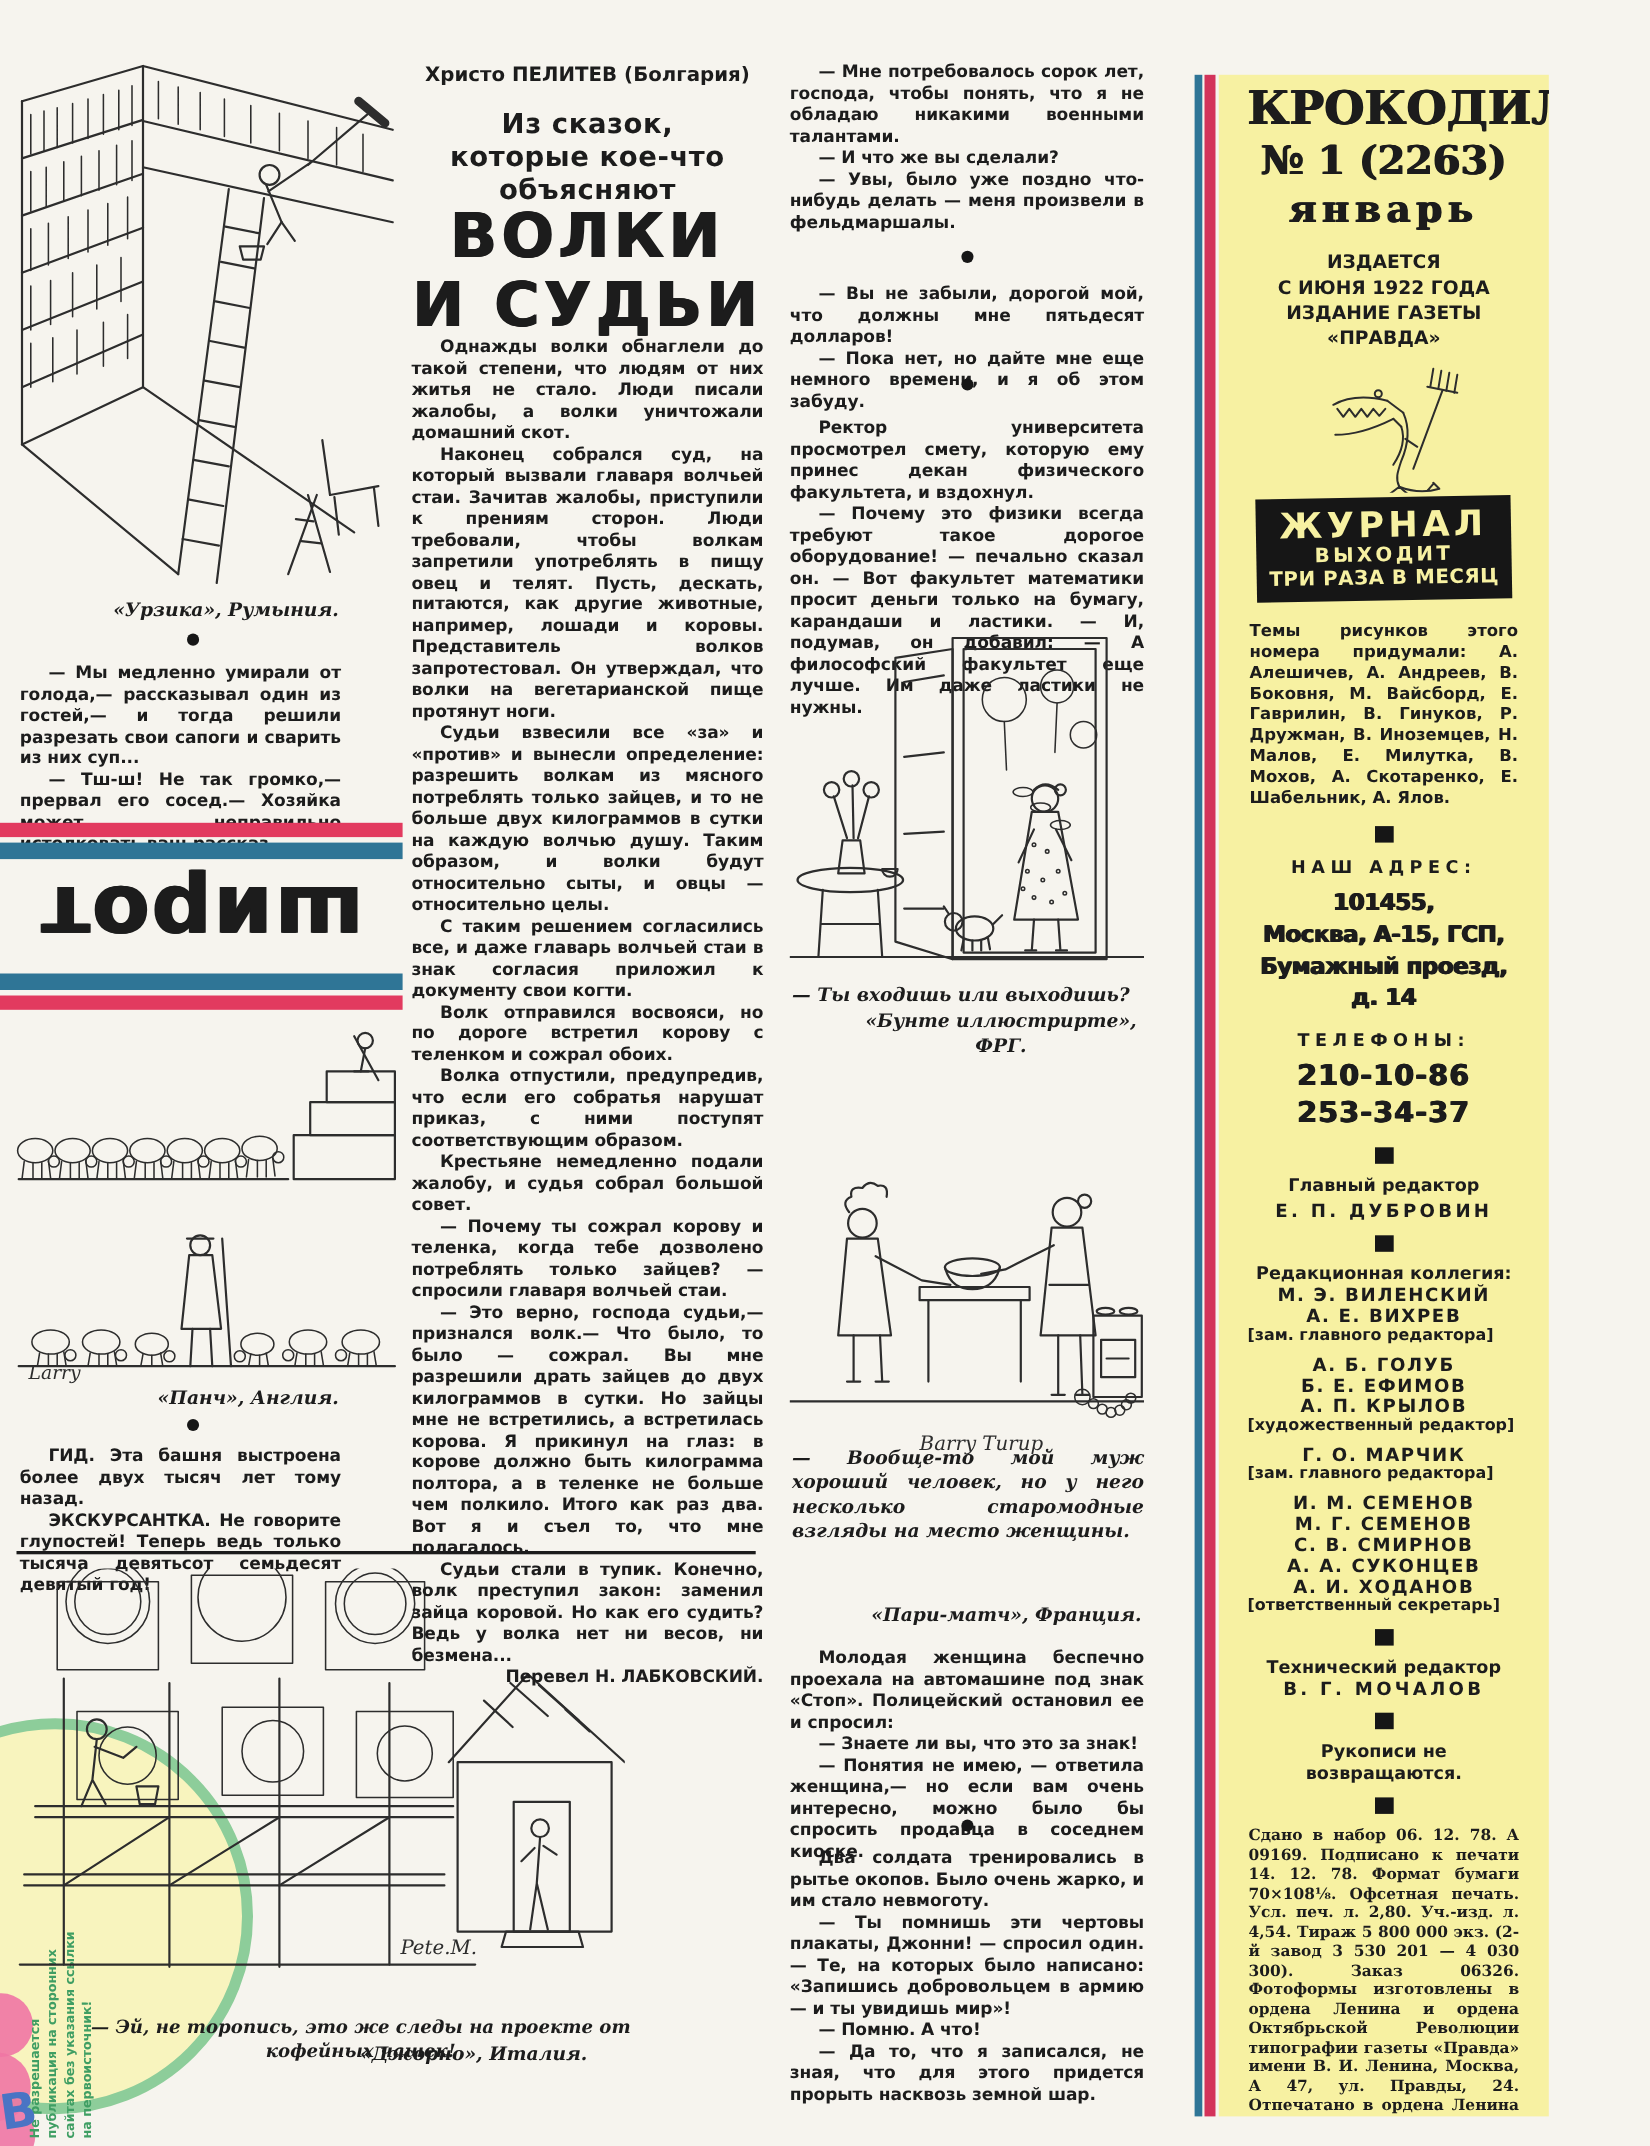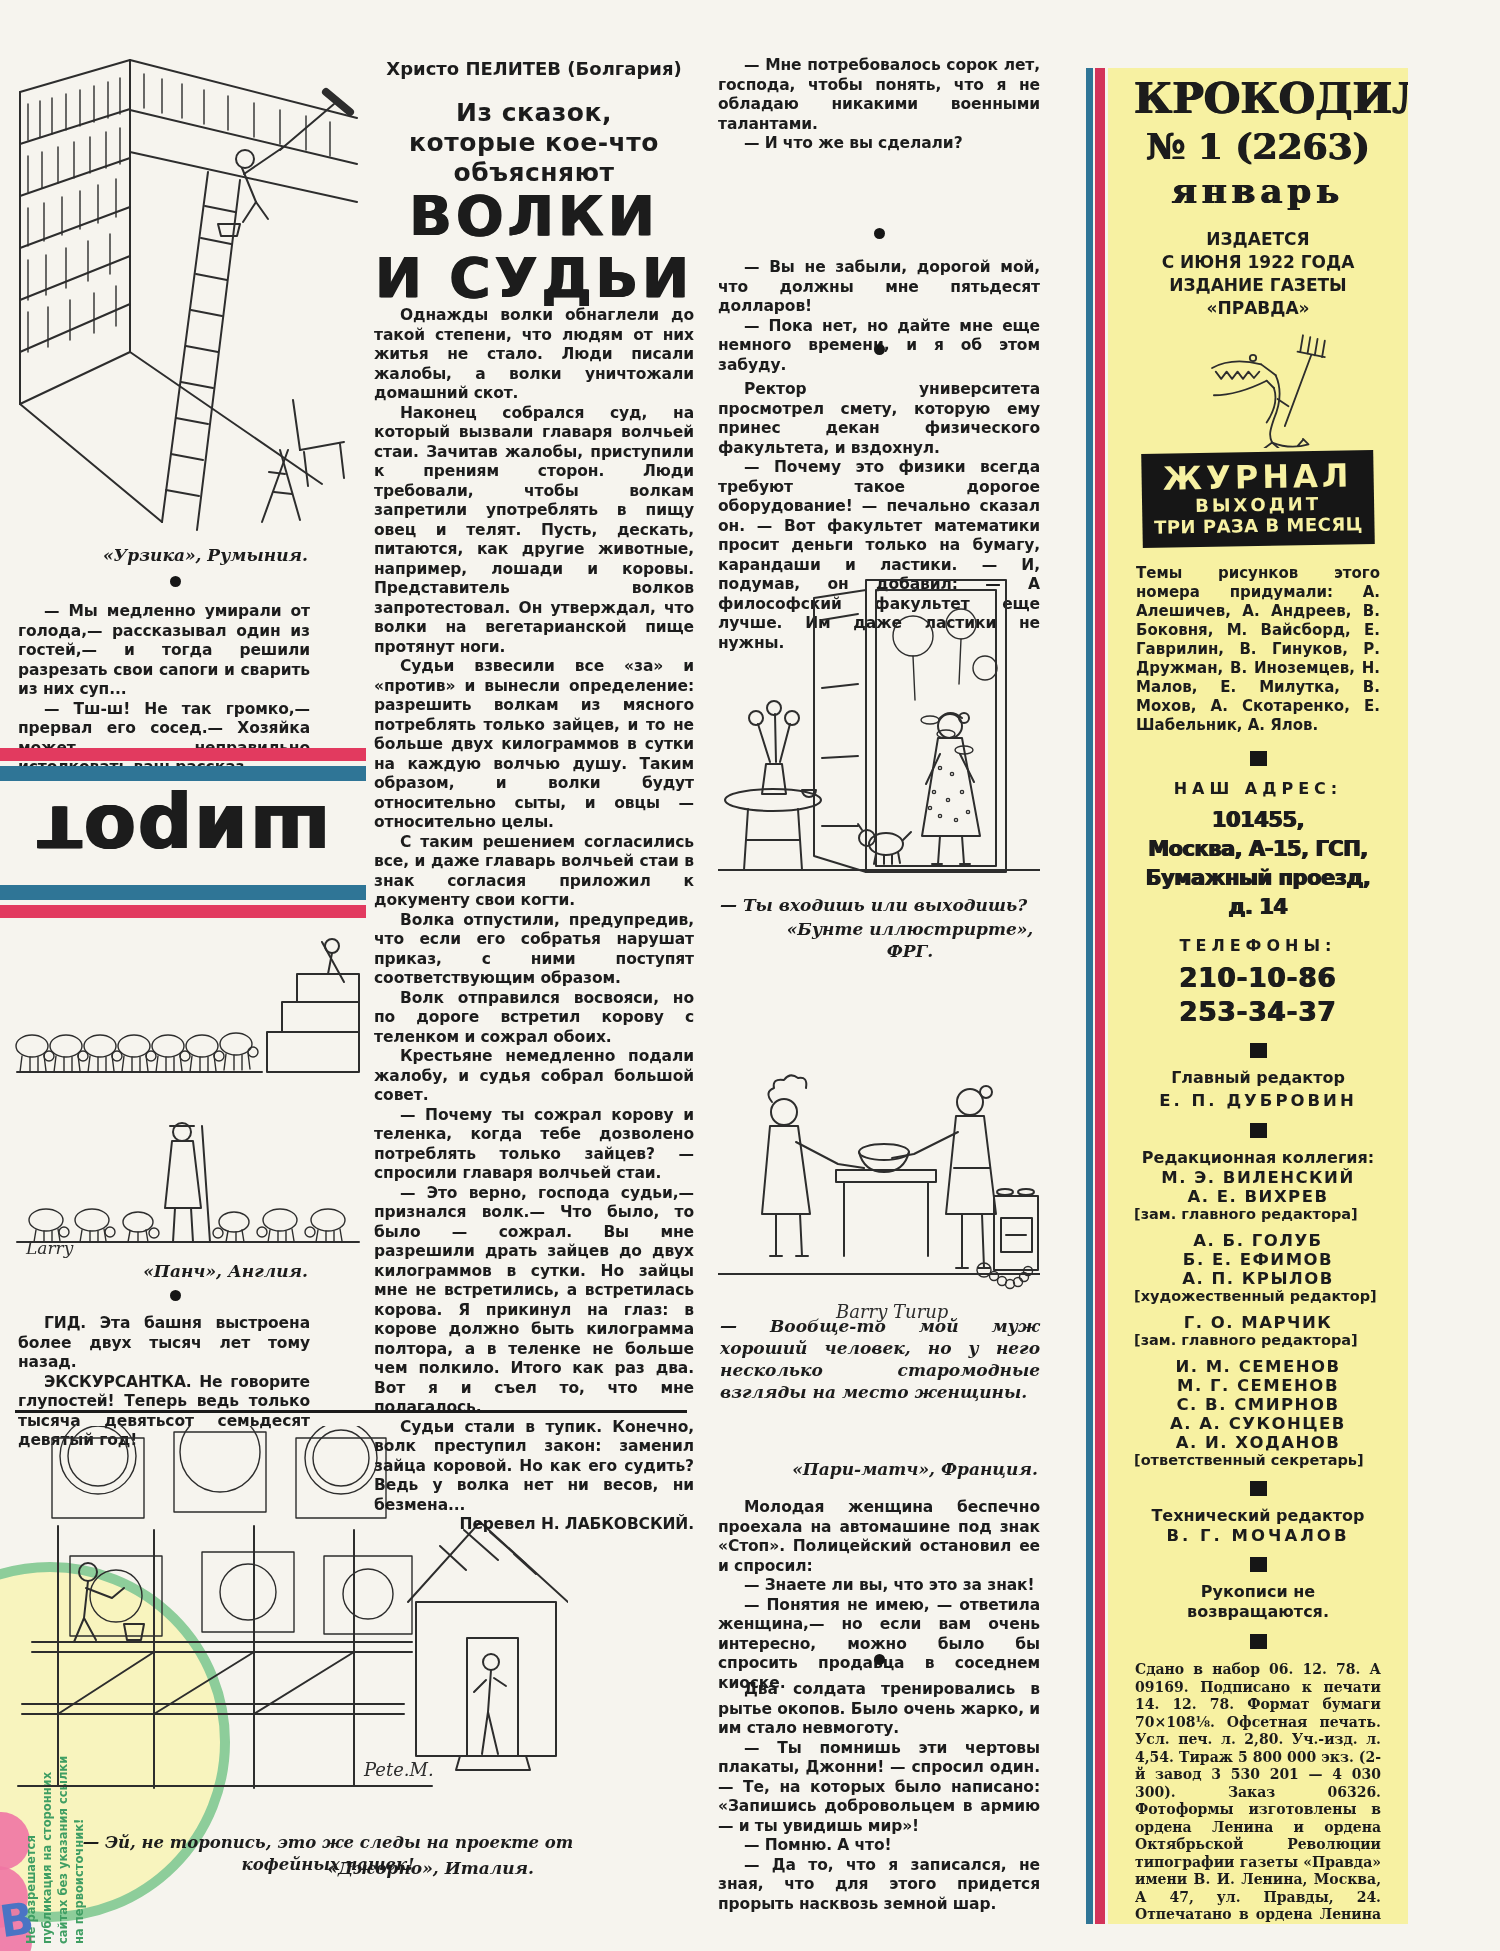--- a/index.html
+++ b/index.html
@@ -293,34 +293,35 @@
   </div>
 
   <div class="abs a-title" style="left:374px;top:188px;width:320px;">ВОЛКИ</div>
   <div class="abs a-title" style="left:374px;top:250px;width:320px;">И СУДЬИ</div>
 
   <div class="abs bt" style="left:374px;top:306px;width:320px;">
     <p>Однажды волки обнаглели до такой степени, что людям от них житья не стало. Люди писали жалобы, а волки уничтожали домашний скот.</p>
     <p>Наконец собрался суд, на который вызвали главаря волчьей стаи. Зачитав жалобы, приступили к прениям сторон. Люди требовали, чтобы волкам запретили употреблять в пищу овец и телят. Пусть, дескать, питаются, как другие животные, например, лошади и коровы. Представитель волков запротестовал. Он утверждал, что волки на вегетарианской пище протянут ноги.</p>
     <p>Судьи взвесили все «за» и «против» и вынесли определение: разрешить волкам из мясного потреблять только зайцев, и то не больше двух килограммов в сутки на каждую волчью душу. Таким образом, и волки будут относительно сыты, и овцы — относительно целы.</p>
     <p>С таким решением согласились все, и даже главарь волчьей стаи в знак согласия приложил к документу свои когти.</p>
+    <p>Волк отправился восвояси, но по дороге встретил корову с теленком и сожрал обоих.</p>
     <p>Волка отпустили, предупредив, что если его собратья нарушат приказ, с ними поступят соответствующим образом.</p>
-    <p>Волк отправился восвояси, но по дороге встретил корову с теленком и сожрал обоих.</p>
     <p>Крестьяне немедленно подали жалобу, и судья собрал большой совет.</p>
     <p>— Почему ты сожрал корову и теленка, когда тебе дозволено потреблять только зайцев? — спросили главаря волчьей стаи.</p>
     <p>— Это верно, господа судьи,— признался волк.— Что было, то было — сожрал. Вы мне разрешили драть зайцев до двух килограммов в сутки. Но зайцы мне не встретились, а встретилась корова. Я прикинул на глаз: в корове должно быть килограмма полтора, а в теленке не больше чем полкило. Итого как раз два. Вот я и съел то, что мне полагалось.</p>
     <p>Судьи стали в тупик. Конечно, волк преступил закон: заменил зайца коровой. Но как его судить? Ведь у волка нет ни весов, ни безмена...</p>
     <p class="a-byline">Перевел Н. ЛАБКОВСКИЙ.</p>
   </div>
 
   <div class="abs" style="left:718px;top:0;width:322px;height:1448px;">
 
     <div class="abs bt" style="left:0;top:56px;width:322px;">
       <p>— Мне потребовалось сорок лет, господа, чтобы понять, что я не обладаю никакими военными талантами.</p>
       <p>— И что же вы сделали?</p>
+      <p>— Увы, было уже поздно что-нибудь делать — меня произвели в фельдмаршалы.</p>
     </div>
     <div class="dot abs" style="left:156px;top:228px;"></div>
 
     <div class="abs bt" style="left:0;top:258px;width:322px;">
       <p>— Вы не забыли, дорогой мой, что должны мне пятьдесят долларов!</p>
       <p>— Пока нет, но дайте мне еще немного времени, и я об этом забуду.</p>
     </div>
     <div class="dot abs" style="left:156px;top:344px;"></div>
 
     <div class="abs bt" style="left:0;top:380px;width:322px;">

